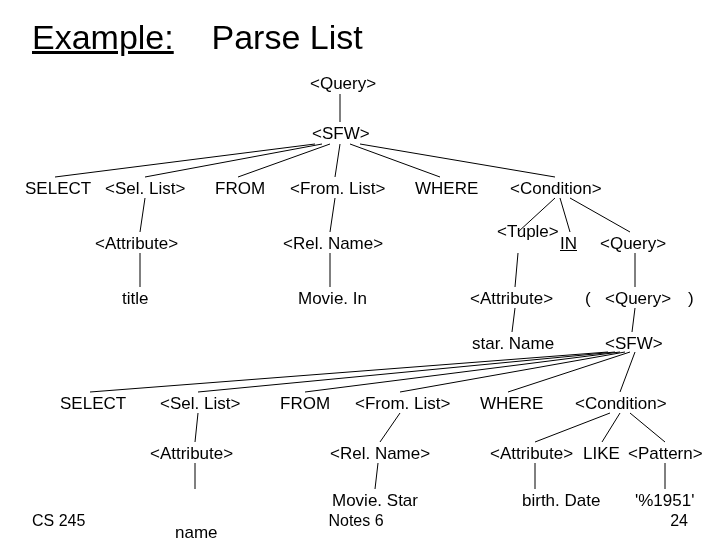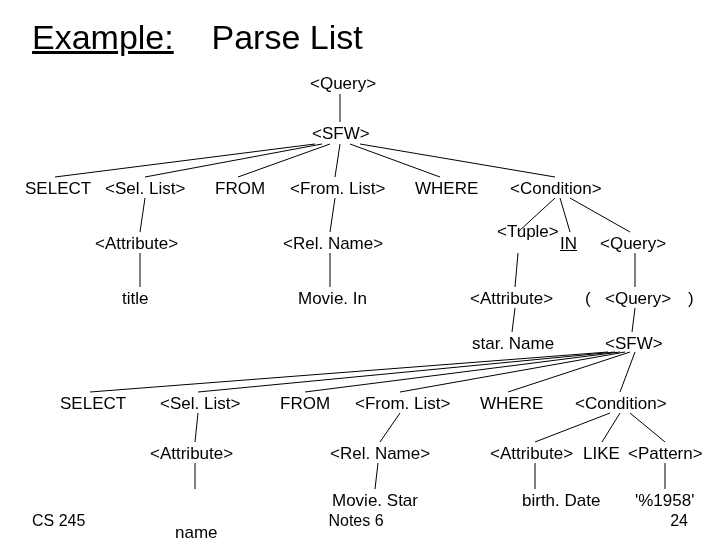--- a/index.html
+++ b/index.html
@@ -75,21 +75,21 @@
 
 <div class="label" style="left:150px; top:445px;">&lt;Attribute&gt;</div>
 <div class="label" style="left:330px; top:445px;">&lt;Rel. Name&gt;</div>
 <div class="label" style="left:490px; top:445px;">&lt;Attribute&gt;</div>
 <div class="label" style="left:583px; top:445px;">LIKE</div>
 <div class="label" style="left:628px; top:445px;text-align:right;">&lt;Pattern&gt;</div>
 
 <div class="label" style="left:175px; top:492px;margin-top:32px;">name</div>
 <div class="label" style="left:332px; top:492px;">Movie. Star</div>
 <div class="label" style="left:522px; top:492px;">birth. Date</div>
-<div class="label" style="left:635px; top:492px;">'%1958'</div>
+<div class="label" style="left:635px; top:492px;">'%1951'</div>
 
 <svg width="720" height="540">
   <g stroke="#000" stroke-width="1" fill="none">
 
     <line x1="340" y1="94" x2="340" y2="122"></line>
 
     <line x1="315" y1="144" x2="55" y2="177"></line>
     <line x1="322" y1="144" x2="145" y2="177"></line>
     <line x1="330" y1="144" x2="238" y2="177"></line>
     <line x1="340" y1="144" x2="335" y2="177"></line>

